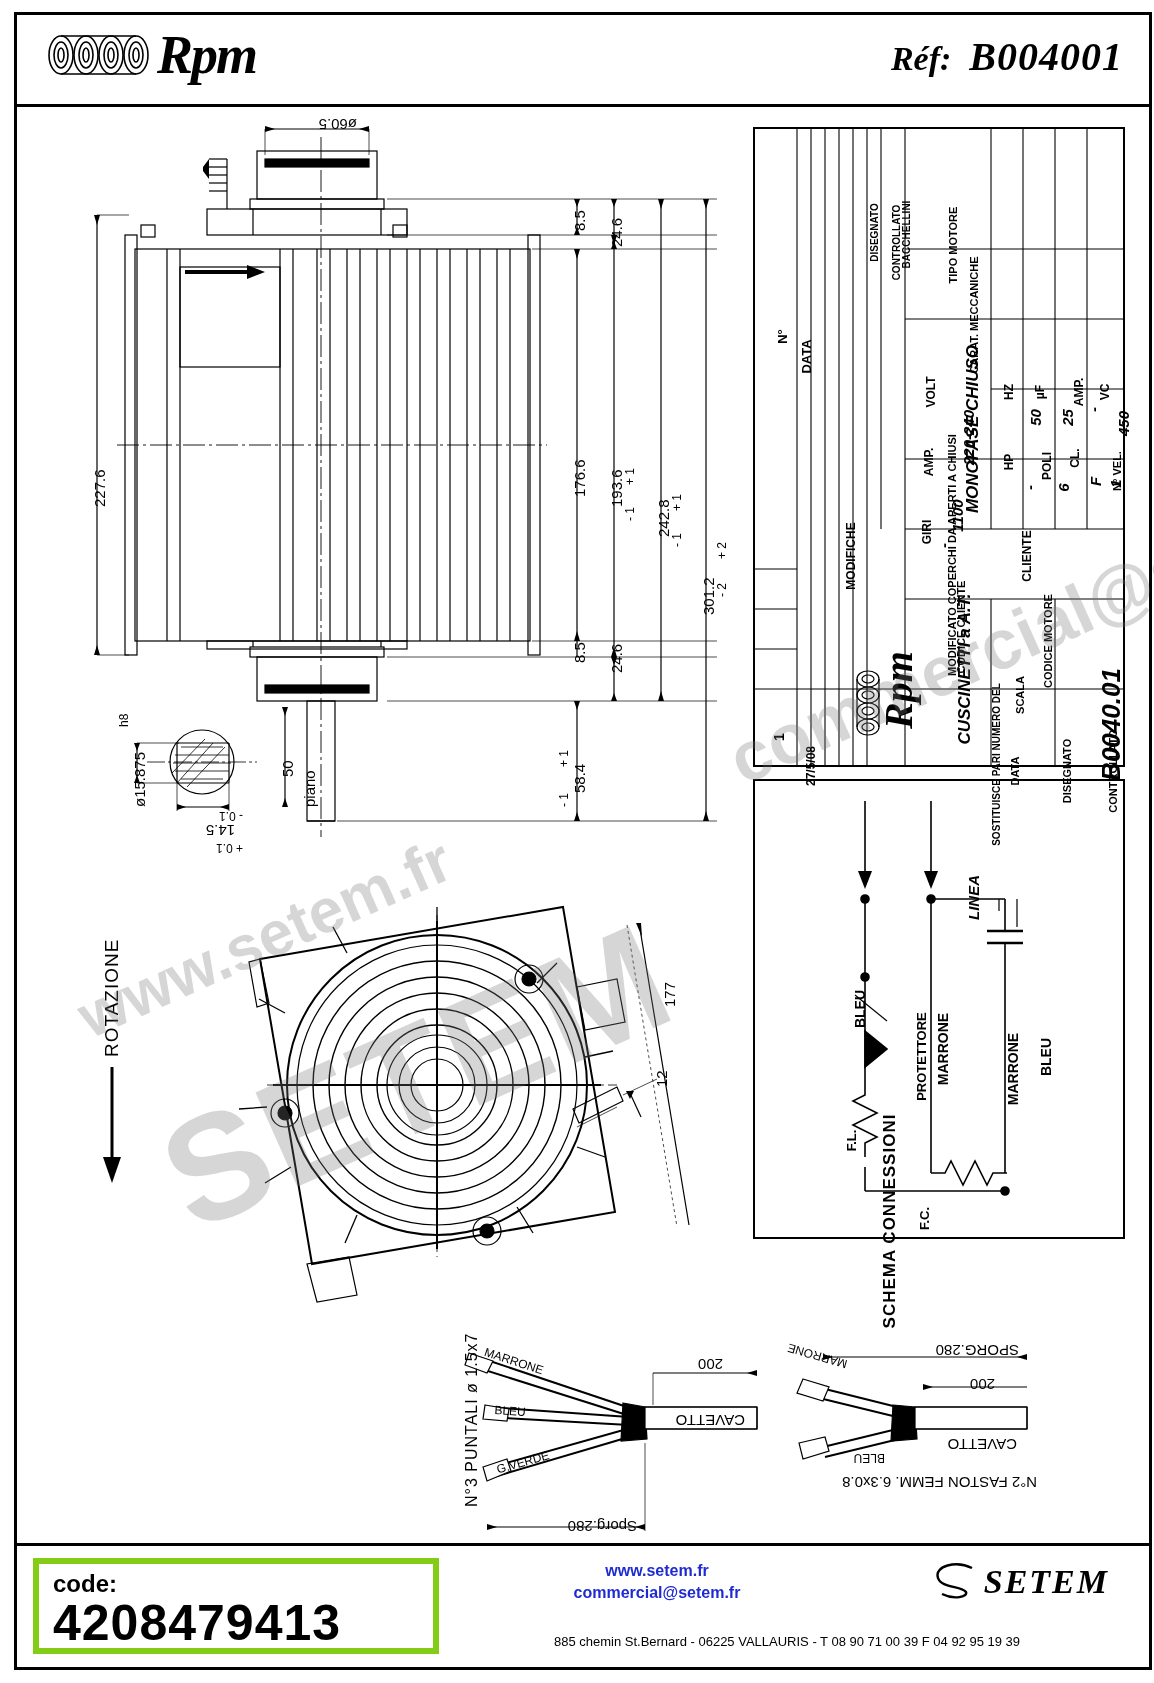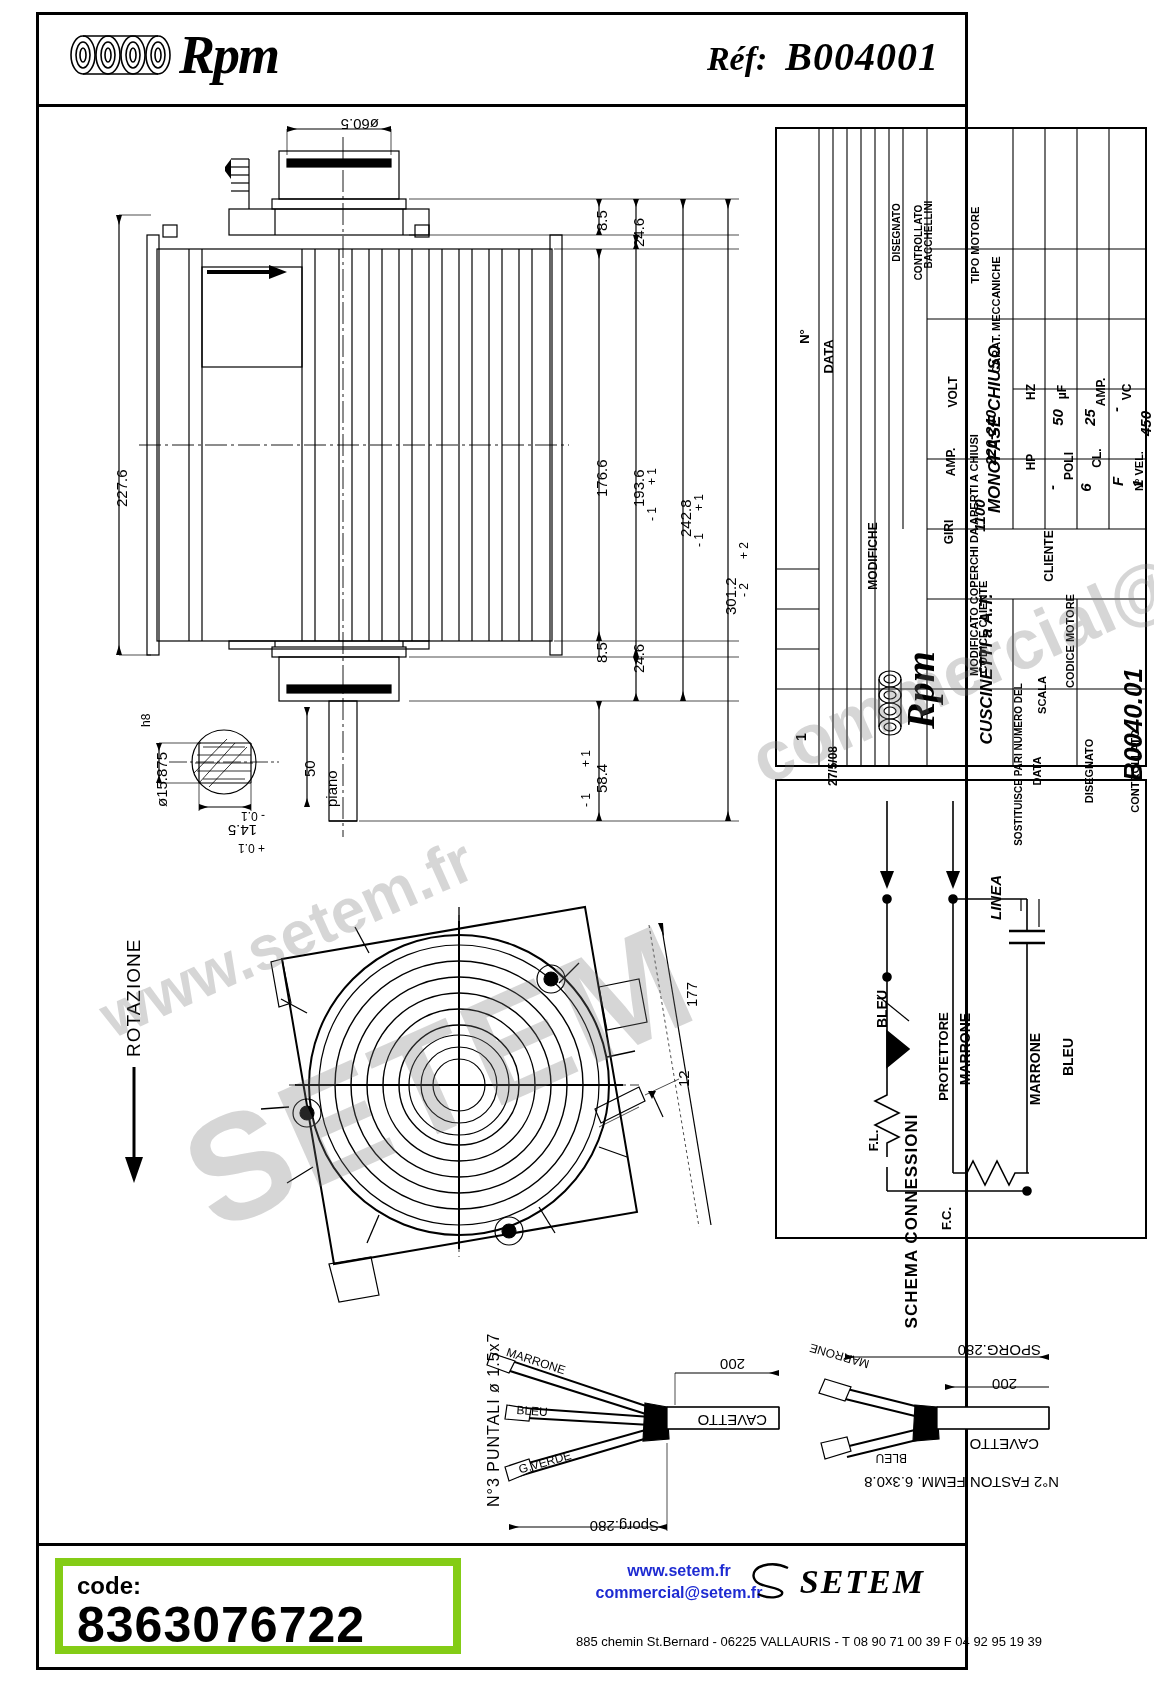--- a/index.html
+++ b/index.html
@@ -6,23 +6,22 @@
   html, body { margin:0; padding:0; }
   body {
     width:1154px; height:1683px;
     background:#ffffff;
     font-family:"Liberation Sans", sans-serif;
     color:#000;
     position:relative;
     overflow:hidden;
   }
   .sheet {
-    position:absolute; left:14px; top:12px; width:932px; height:1658px;
+    position:absolute; left:14px; top:12px; width:1138px; height:1658px;
     border:3px solid #000;
-    margin-left:22px;
   }
   
   .header {
     position:absolute; left:0; top:0; width:100%; height:92px;
     border-bottom:3px solid #000;
   }
   .rpm-logo {
     position:absolute; left:28px; top:18px;
     display:flex; align-items:center; gap:6px;
   }
@@ -44,21 +43,21 @@
   .ref-label { font-size:34px; }
   .ref-value { font-size:40px; letter-spacing:1px; }
 
   
   .footer {
     position:absolute; left:0; bottom:0; width:100%; height:124px;
     border-top:3px solid #000;
   }
   .code-box {
     position:absolute; left:16px; top:12px; width:406px; height:96px;
-    border:8px solid #84cc16;
+    border:6px solid #84cc16;
   }
   .code-label {
     position:absolute; left:14px; top:6px;
     font-size:24px; font-weight:bold;
   }
   .code-value {
     position:absolute; left:14px; top:30px;
     font-size:50px; font-weight:bold; letter-spacing:1px;
   }
   .footer-center {
@@ -636,21 +635,21 @@
     <div class="wm">
       <div class="wm-text wm1">www.setem.fr</div>
       <div class="wm-text wm2">SETEM</div>
       <div class="wm-text wm3">commercial@setem.fr</div>
     </div>
   </div>
 
   <div class="footer">
     <div class="code-box">
       <span class="code-label">code:</span>
-      <span class="code-value">8363076722</span>
+      <span class="code-value">4208479413</span>
     </div>
     <div class="footer-center">
       <div>www.setem.fr</div>
       <div>commercial@setem.fr</div>
     </div>
     <div class="footer-addr">885 chemin St.Bernard  -  06225 VALLAURIS  -  T 08 90 71 00 39   F 04 92 95 19 39</div>
     <div class="setem-logo">
       <span>
         <svg width="52" height="40" viewBox="0 0 52 40">
           <g fill="none" stroke="#000" stroke-width="2.4">

